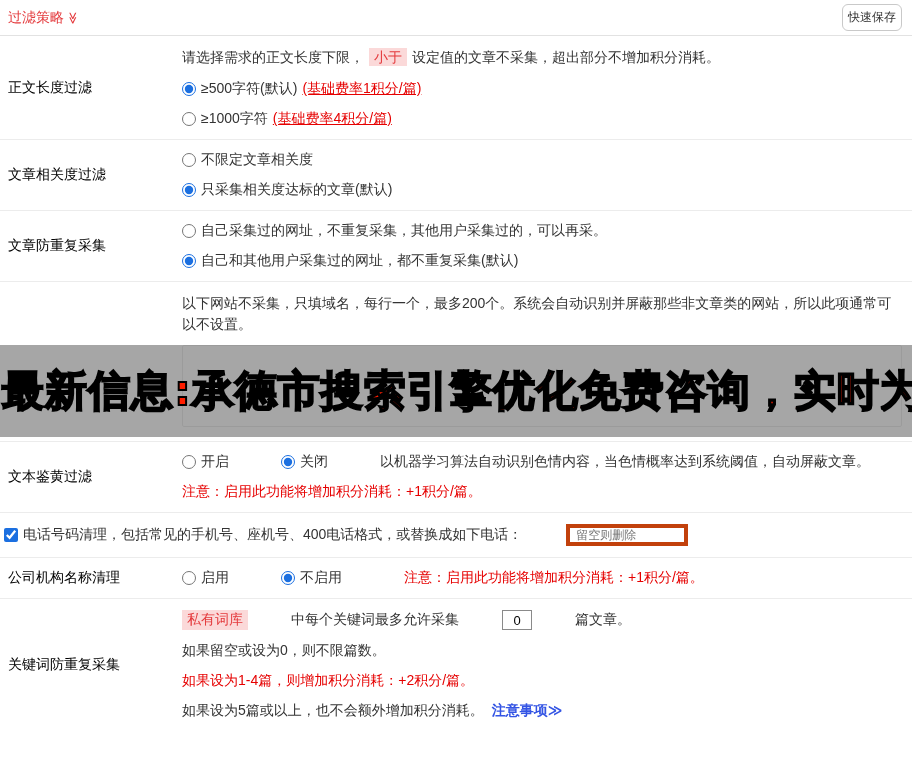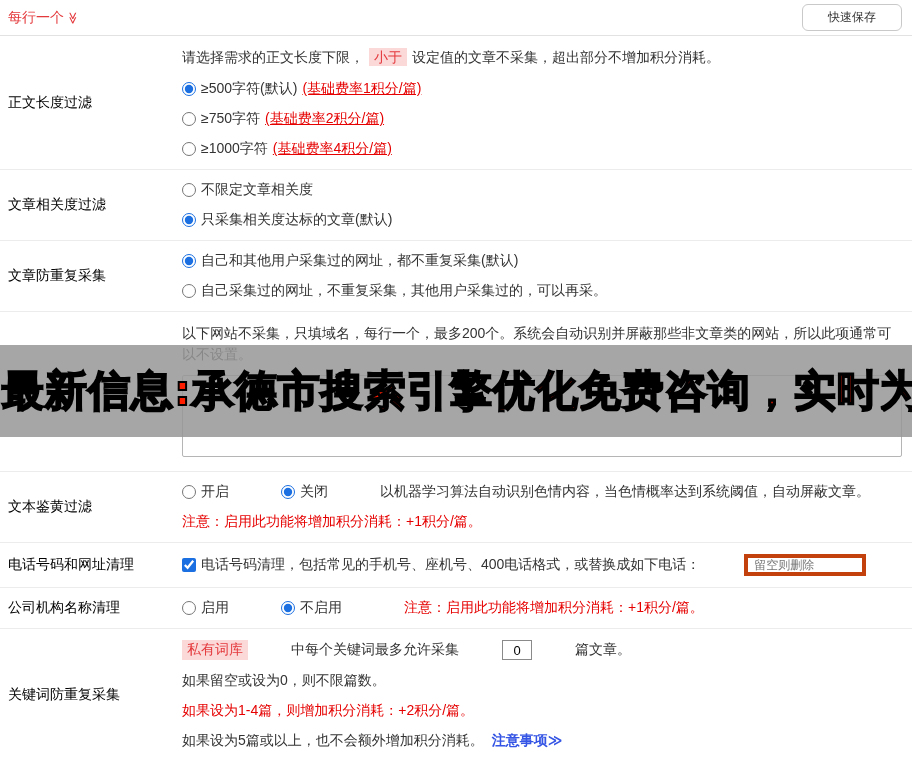--- a/index.html
+++ b/index.html
@@ -11,21 +11,21 @@
   }
   
   .topbar {
     height: 36px; display: flex; align-items: center; justify-content: space-between;
     padding: 0 10px 0 8px; border-bottom: 1px solid #e2e2e2;
   }
   .topbar-title { color: #e4393c; font-size: 14px; cursor: pointer; display: inline-flex; align-items: center; }
   .chev { display: inline-block; transform: rotate(90deg); font-size: 12px; margin-left: 3px; }
   .save-btn {
     background: #fff; border: 1px solid #c9c9c9; border-radius: 6px;
-    padding: 4px 25px; font-size: 12px; color: #333; cursor: pointer;
+    padding: 4px 5px; font-size: 12px; color: #333; cursor: pointer;
     font-family: inherit;
   }
   
   .row { display: flex; border-bottom: 1px solid #ececec; }
   .cell-label {
     width: 178px; flex: 0 0 178px; padding: 11px 6px 11px 8px;
     display: flex; align-items: center; color: #000000;
   }
   .cell-content { flex: 1; padding: 11px 10px 11px 4px; }
   .cell-content > * + * { margin-top: 12px; }
@@ -68,44 +68,39 @@
     font-family: "DejaVu Sans", sans-serif;
   }
 </style>
 </head>
 <body>
 
 <div class="page">
 
   <header class="topbar">
     <span class="topbar-title">
-      <span>每行一个</span>
+      <span>过滤策略</span>
       <span class="chev">≫</span>
     </span>
     <button type="button" class="save-btn">快速保存</button>
   </header>
 
   <section class="row">
     <div class="cell-label">正文长度过滤</div>
     <div class="cell-content">
       <p class="desc">
         <span>请选择需求的正文长度下限，</span><mark class="hl">小于</mark><span>设定值的文章不采集，超出部分不增加积分消耗。</span>
       </p>
       <label class="opt">
         <input type="radio" name="len" checked="" style="">
         <span>≥500字符(默认)</span>
         <span class="fee">(基础费率1积分/篇)</span>
       </label>
       <label class="opt">
         <input type="radio" name="len" style="">
-        <span>≥750字符</span>
-        <span class="fee">(基础费率2积分/篇)</span>
-      </label>
-      <label class="opt">
-        <input type="radio" name="len" style="">
         <span>≥1000字符</span>
         <span class="fee">(基础费率4积分/篇)</span>
       </label>
     </div>
   </section>
 
   <section class="row">
     <div class="cell-label">文章相关度过滤</div>
     <div class="cell-content">
       <label class="opt">
@@ -116,27 +111,27 @@
         <input type="radio" name="rel" checked="" style="">
         <span>只采集相关度达标的文章(默认)</span>
       </label>
     </div>
   </section>
 
   <section class="row">
     <div class="cell-label">文章防重复采集</div>
     <div class="cell-content">
       <label class="opt">
+        <input type="radio" name="dup" style="">
+        <span>自己采集过的网址，不重复采集，其他用户采集过的，可以再采。</span>
+      </label>
+      <label class="opt">
         <input type="radio" name="dup" checked="" style="">
         <span>自己和其他用户采集过的网址，都不重复采集(默认)</span>
       </label>
-      <label class="opt">
-        <input type="radio" name="dup" style="">
-        <span>自己采集过的网址，不重复采集，其他用户采集过的，可以再采。</span>
-      </label>
     </div>
   </section>
 
   <section class="row">
     <div class="cell-label"></div>
     <div class="cell-content">
       <p class="desc">以下网站不采集，只填域名，每行一个，最多200个。系统会自动识别并屏蔽那些非文章类的网站，所以此项通常可以不设置。</p>
       <textarea class="blacklist" style=""></textarea>
     </div>
   </section>
@@ -153,21 +148,20 @@
           <input type="radio" name="porn" checked="" style="">
           <span>关闭</span>
         </label>
         <span>以机器学习算法自动识别色情内容，当色情概率达到系统阈值，自动屏蔽文章。</span>
       </div>
       <p class="note-red">注意：启用此功能将增加积分消耗：+1积分/篇。</p>
     </div>
   </section>
 
   <section class="row">
-    <div class="cell-label">电话号码和网址清理</div>
     <div class="cell-content">
       <div class="inline-line">
         <label class="inline-opt" style="margin-right:0;">
           <input type="checkbox" checked="" style="">
           <span>电话号码清理，包括常见的手机号、座机号、400电话格式，或替换成如下电话：</span>
         </label>
         <input type="text" class="phone-input" placeholder="留空则删除" style="">
       </div>
     </div>
   </section>

